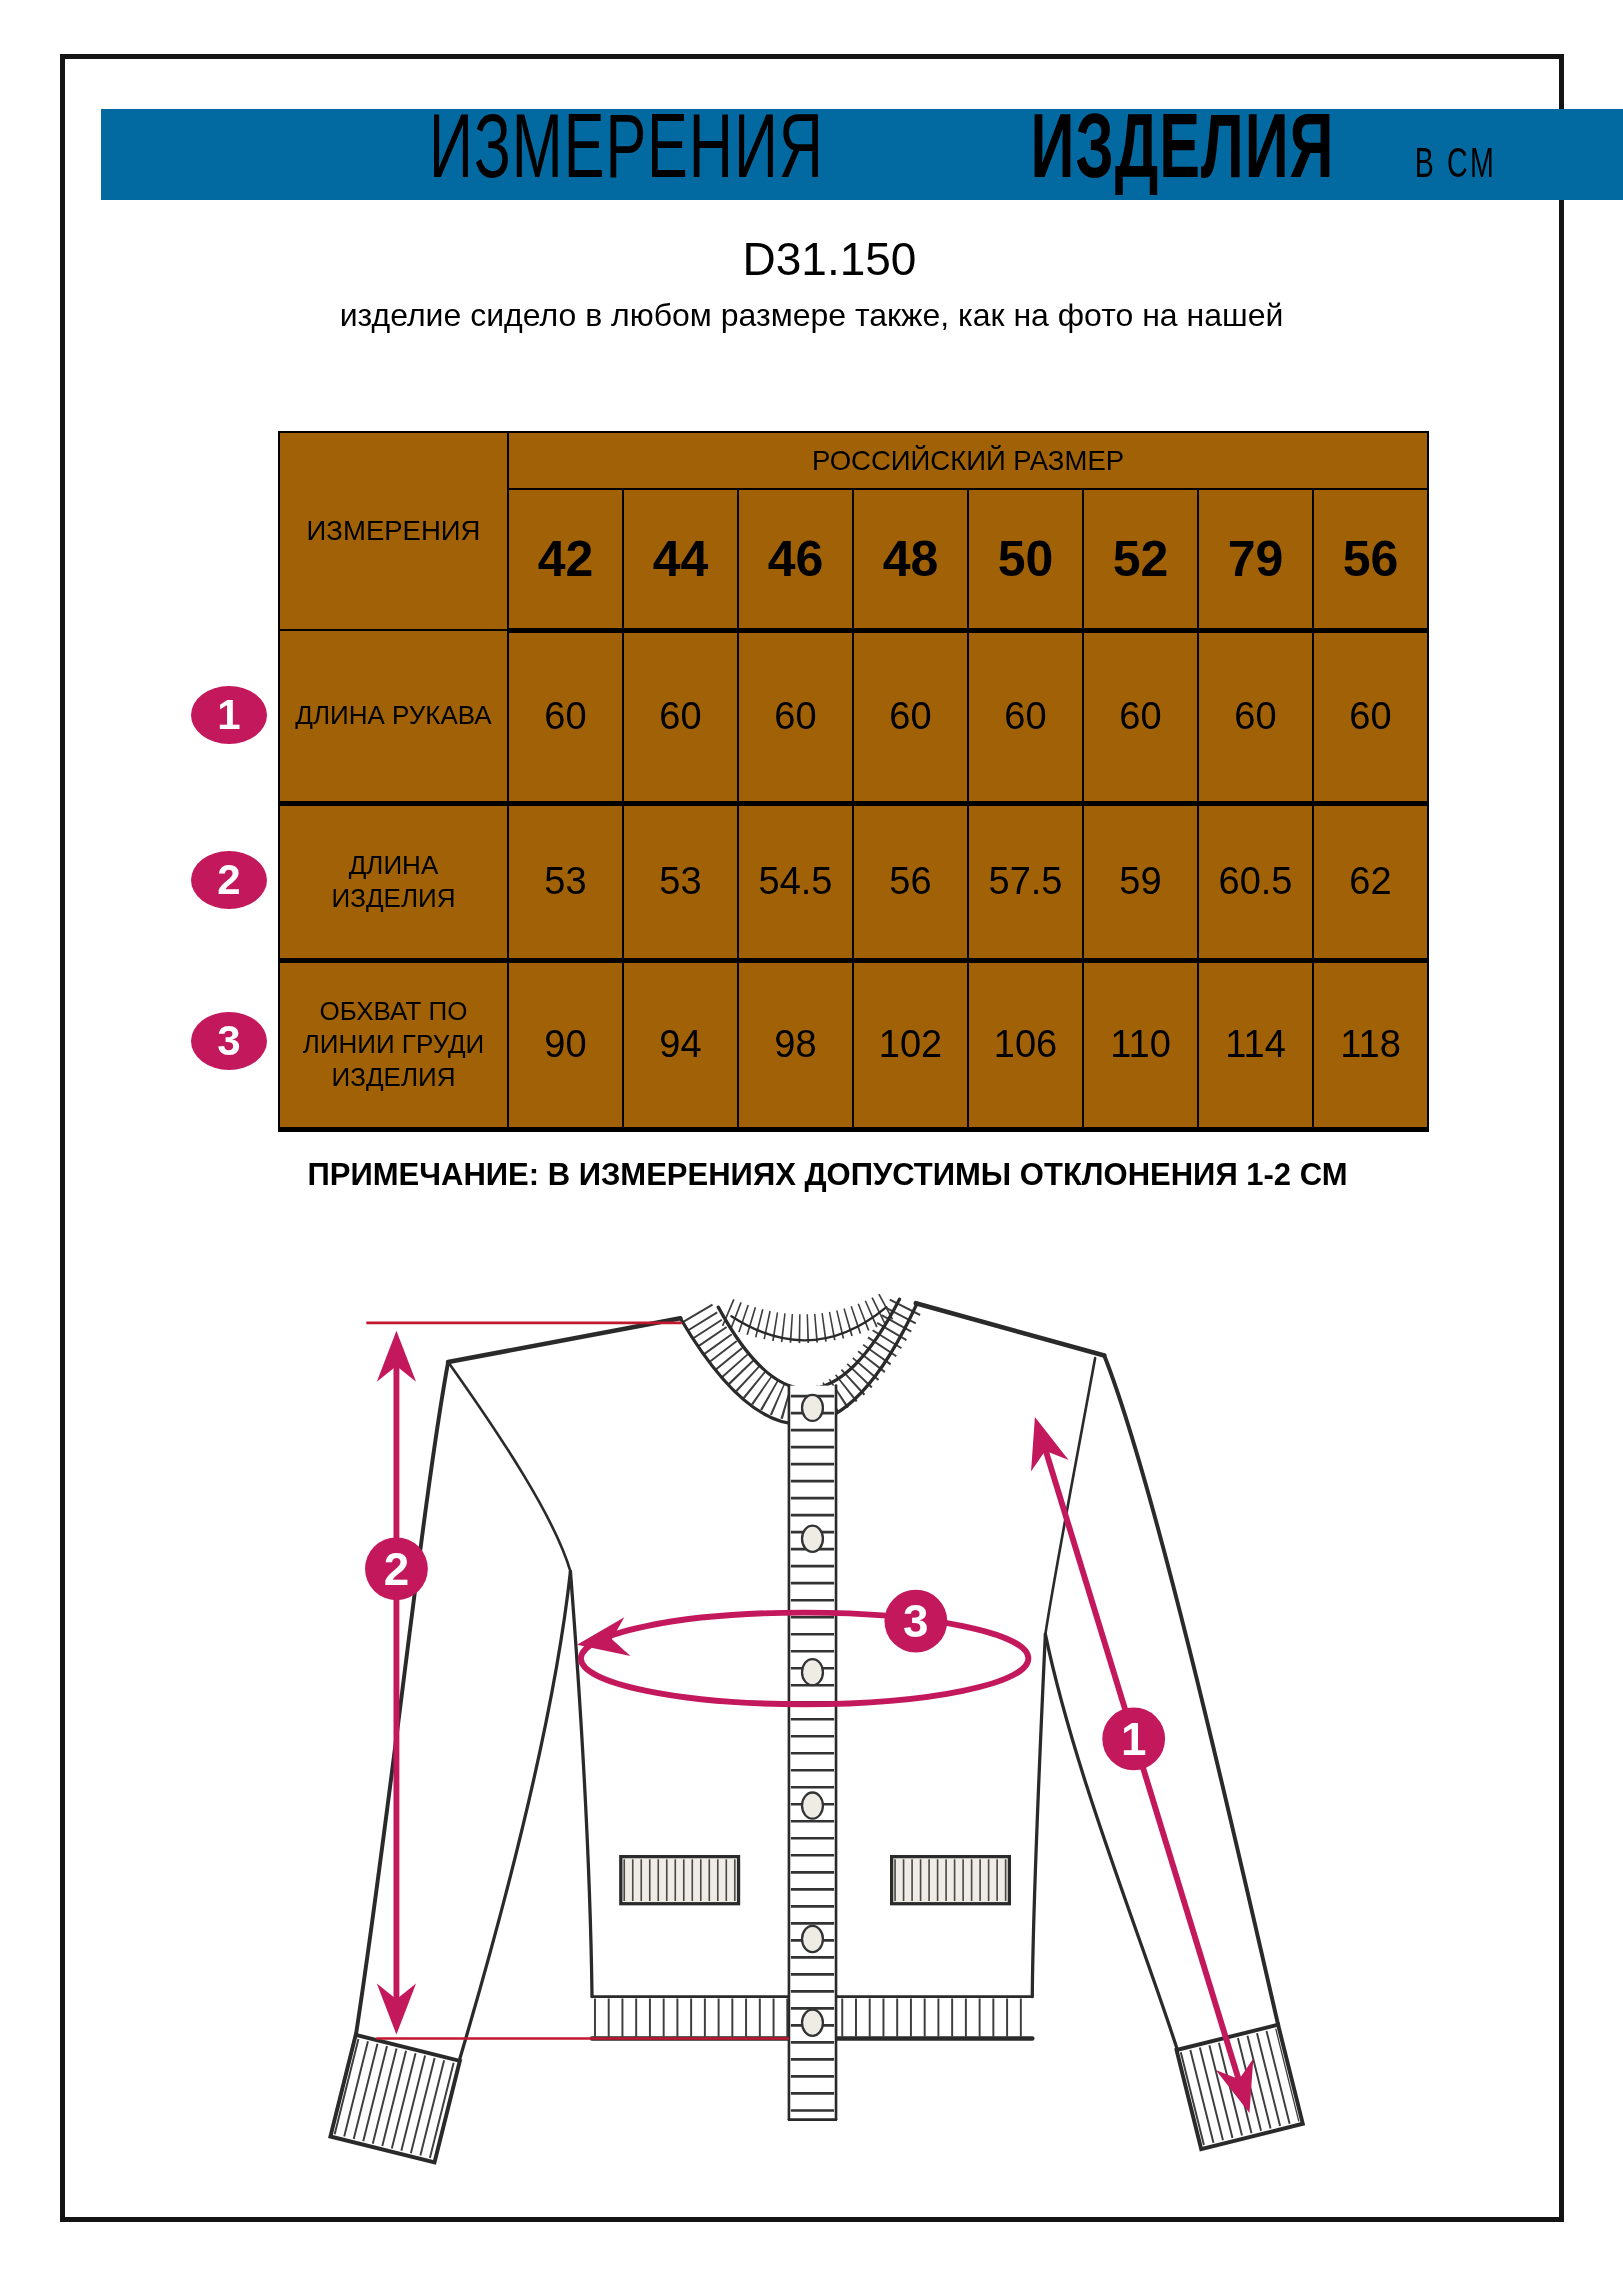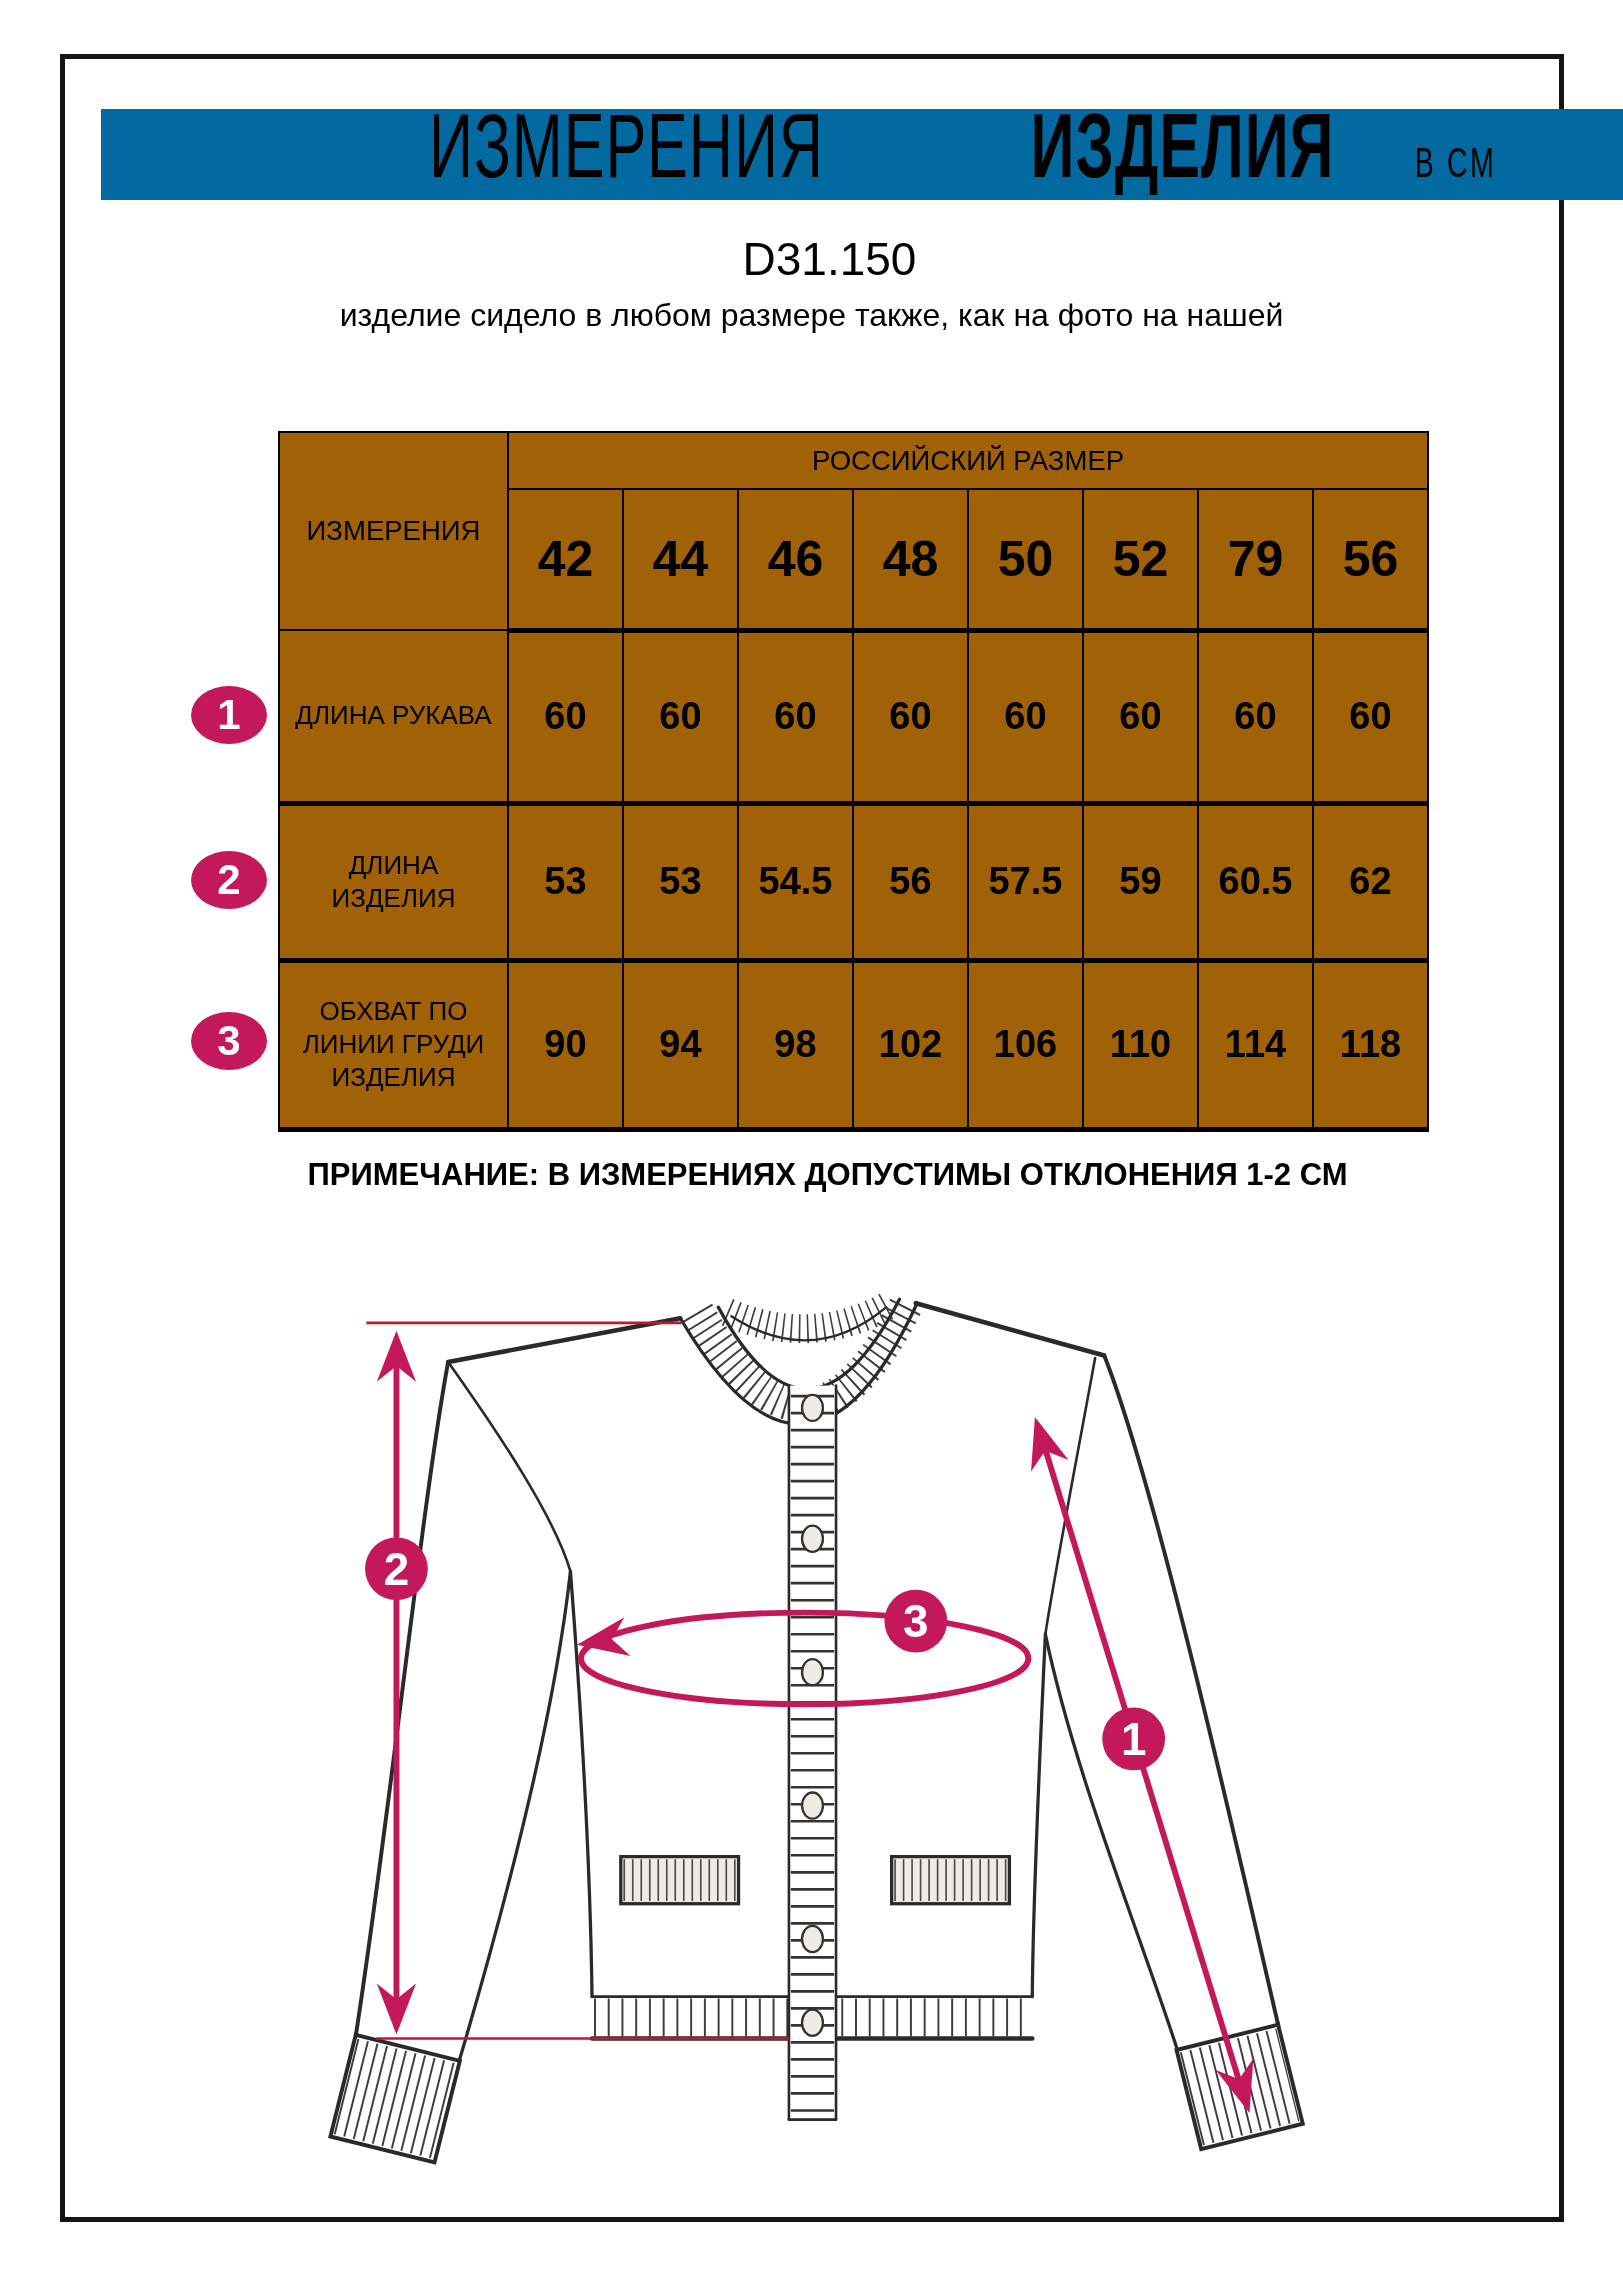--- a/index.html
+++ b/index.html
@@ -58,21 +58,21 @@
   tr.r-group { height:57px; }
   tr.r-sizes { height:141px; }
   tr.r-d1 { height:173px; }
   tr.r-d2 { height:157px; }
   tr.r-d3 { height:169px; }
   td.measure-head { font-size:27.5px; }
   td.group-head { font-size:27.5px; border-bottom-width:4.6px; }
   tr.r-sizes td { font-size:50px; font-weight:700; border-bottom-width:5.2px; }
   td.row-label { font-size:26px; white-space:pre-line; line-height:33px; padding:0 5.2px; }
   tr.r-d1 td, tr.r-d2 td, tr.r-d3 td { border-bottom-width:5.2px; }
-  td.val { font-size:38px; font-weight:700; }
+  td.val { font-size:38px; font-weight:400; }
   table.size-table { border-top-width:2.6px; }
 
   
   .marker {
     width:76px; height:58px; border-radius:50%;
     background:#c3195c;
     display:flex; align-items:center; justify-content:center;
     color:#fff; font-size:42px; font-weight:700;
   }
   .note {

